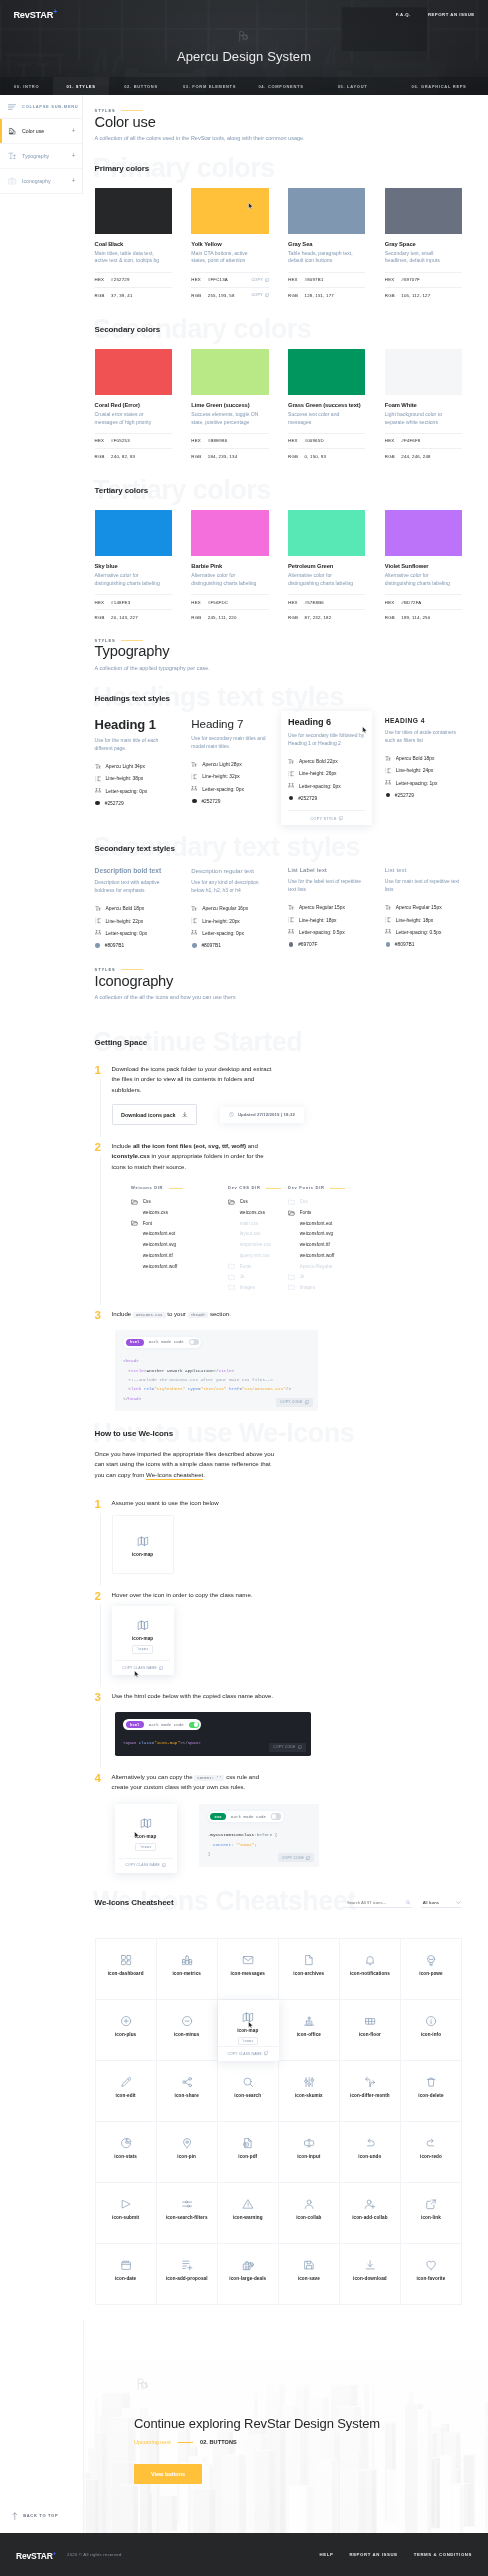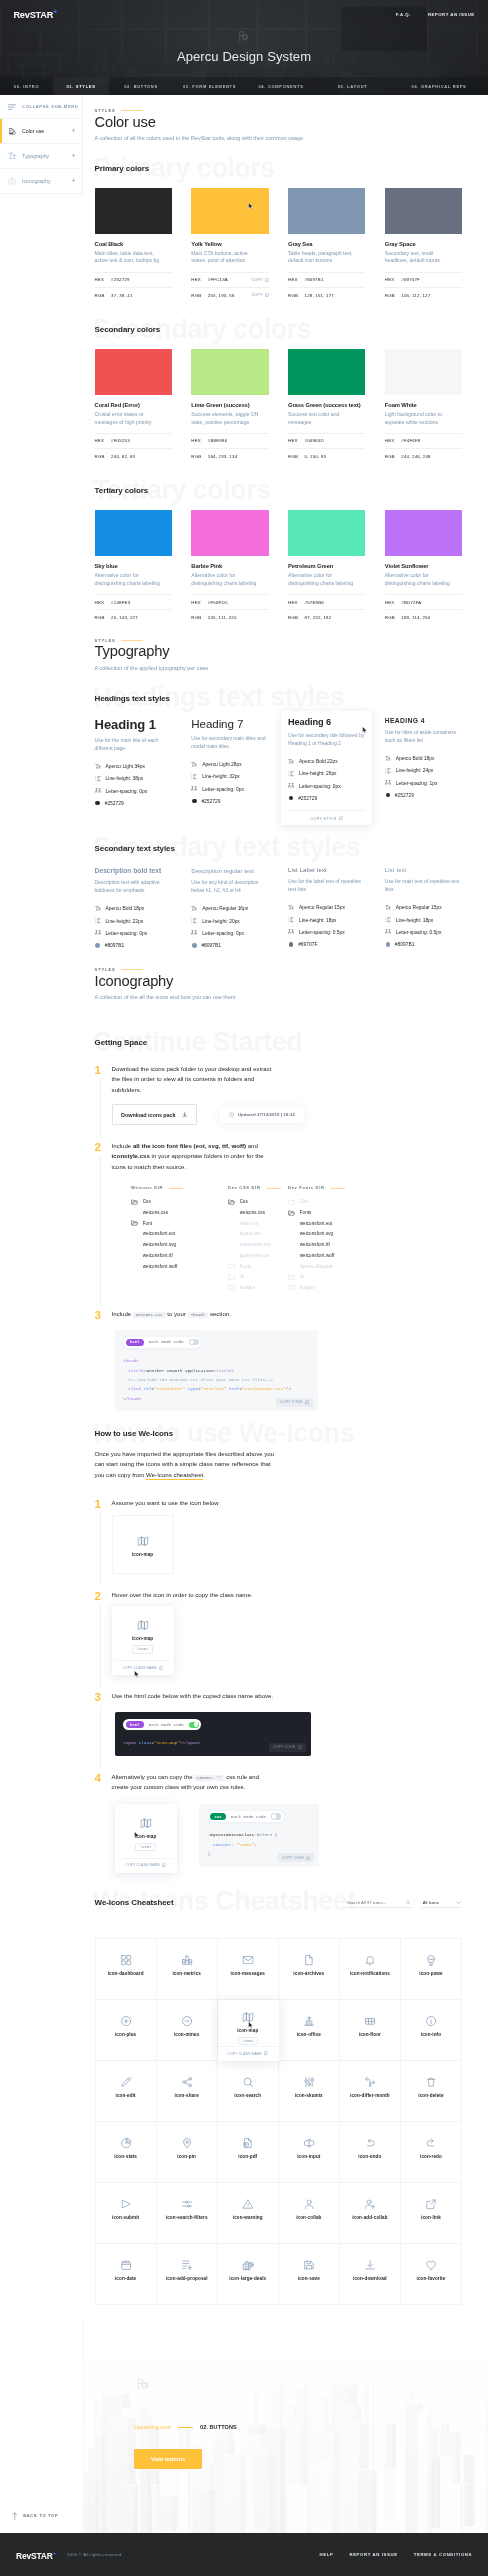--- a/index.html
+++ b/index.html
@@ -1956,20 +1956,21 @@
       </svg>
     </div>
  <div class="cta-inner">
   <svg class="mono2" viewBox="0 0 60 60" fill="none" stroke="#9aa0a8" stroke-width="1.6">
     <path d="M14 10h9a7 7 0 0 1 0 14h-9V10z"></path>
         <path d="M14 24v22"></path>
         <path d="M22.5 24 32 36"></path>
     <path d="M26 22h8a9 9 0 0 1 0 18h-8V22z"></path>
     <path d="M44 24c-2.8-2.4-8.5-2.6-8.5 1.4 0 4.2 9 3 9 7.6 0 4.2-6.2 4.3-9.3 1.8"></path>
   </svg>
+  <div class="t">Continue exploring RevStar Design System</div>
   <div class="up">
         <span>Upcoming next</span>
         <span class="rule"></span>
         <span class="v">02. BUTTONS</span>
       </div>
   <div class="btn">View buttons</div>
  </div>
  <div class="backtop">
   <svg width="5.5" height="8" viewBox="0 0 12 18" fill="none" stroke="#69707F" stroke-width="1.2" stroke-linecap="round">
         <path d="M6 17V2"></path>

